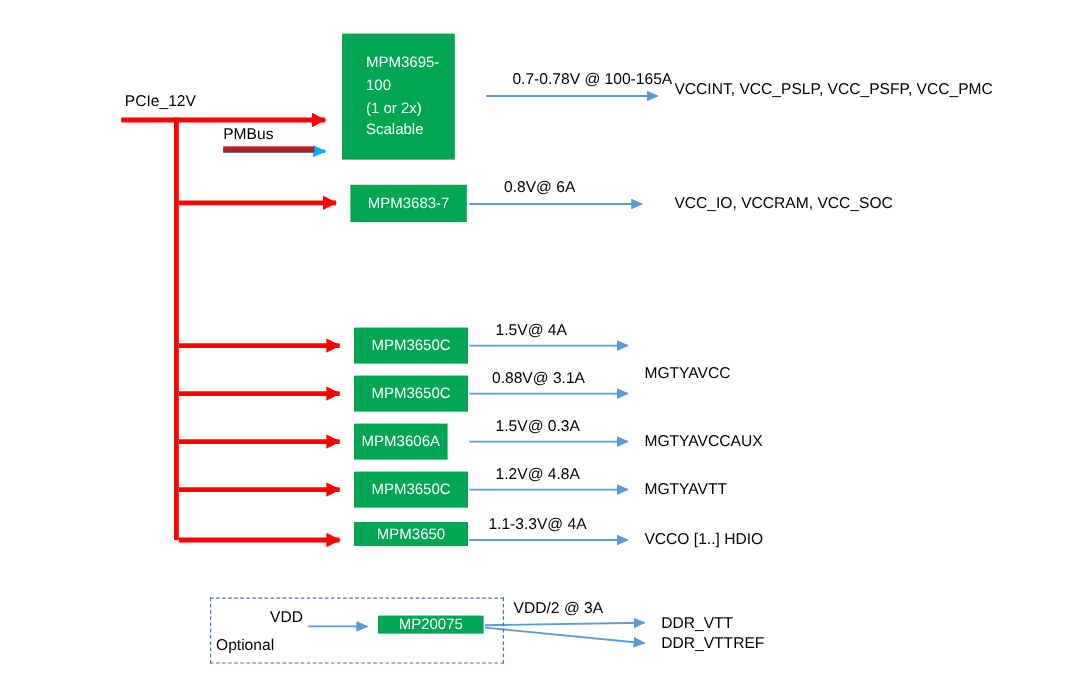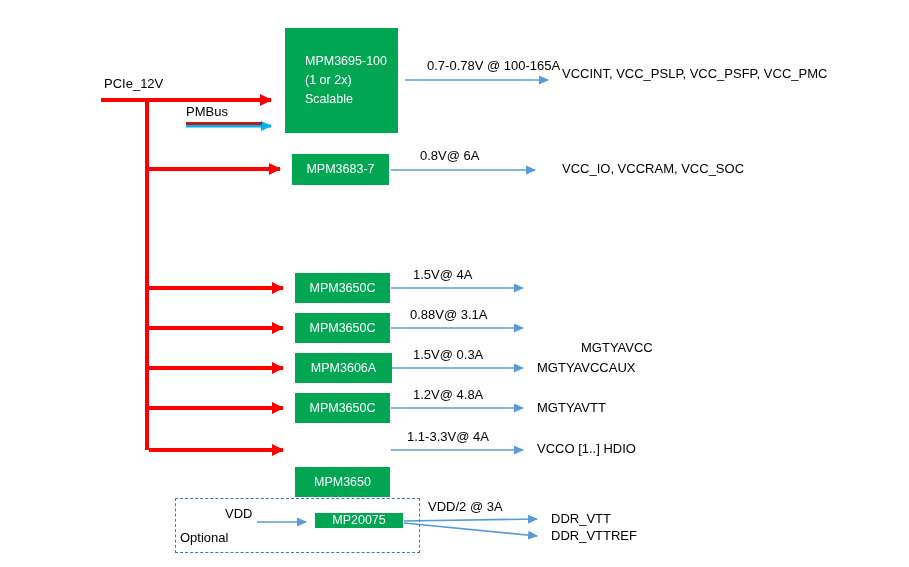--- a/index.html
+++ b/index.html
@@ -12,21 +12,21 @@
     position:absolute;background:#00A651;color:#ffffff;
     display:flex;align-items:center;justify-content:center;
     font-size:12.5px;line-height:1.5;text-align:center;
   }
   .module.main{
     justify-content:flex-start;text-align:left;padding-left:20px;box-sizing:border-box;
     white-space:pre-line;
   }
   .label{position:absolute;font-size:13px;line-height:15px;white-space:nowrap;}
   .rails{position:absolute;font-size:13px;line-height:15px;white-space:nowrap;}
-  .pmbus{border-bottom:3px solid #b91c1c;width:76px;padding-bottom:3px;}
+  .pmbus{border-bottom:5px solid #b91c1c;width:76px;padding-bottom:3px;}
   .optional-box{
     position:absolute;left:175px;top:498px;width:245px;height:55px;
     border:1px dashed #4472C4;box-sizing:border-box;
   }
 </style>
 </head>
 <body>
 
 <div class="canvas">
 
@@ -66,46 +66,46 @@
       <line x1="391" y1="450" x2="523" y2="450" marker-end="url(#m-blue)"></line>
       <line x1="257" y1="522" x2="306" y2="522" marker-end="url(#m-blue)"></line>
       <line x1="404" y1="521" x2="537" y2="519" marker-end="url(#m-blue)"></line>
       <line x1="404" y1="523" x2="537" y2="536" marker-end="url(#m-blue)"></line>
     </g>
   </svg>
 
   <div class="label" style="left:104px;top:76px;">PCIe_12V</div>
   <div class="label pmbus" style="left:186px;top:104px;">PMBus</div>
 
-  <div class="module main" style="left:285px;top:28px;width:113px;height:105px;">MPM3695-100
+  <div class="module main" style="left:285px;top:28px;width:94px;height:105px;">MPM3695-100
 (1 or 2x)
 Scalable</div>
   <div class="label" style="left:427px;top:58px;">0.7-0.78V @ 100-165A</div>
   <div class="rails" style="left:562px;top:66px;">VCCINT, VCC_PSLP, VCC_PSFP, VCC_PMC</div>
 
   <div class="module" style="left:292px;top:154px;width:97px;height:31px;">MPM3683-7</div>
   <div class="label" style="left:420px;top:148px;">0.8V@ 6A</div>
   <div class="rails" style="left:562px;top:161px;">VCC_IO, VCCRAM, VCC_SOC</div>
 
   <div class="module" style="left:295px;top:273px;width:95px;height:30px;">MPM3650C</div>
   <div class="label" style="left:413px;top:267px;">1.5V@ 4A</div>
 
   <div class="module" style="left:295px;top:313px;width:95px;height:30px;">MPM3650C</div>
   <div class="label" style="left:410px;top:307px;">0.88V@ 3.1A</div>
-  <div class="rails" style="left:537px;top:340px;margin-left:44px;">MGTYAVCC</div>
+  <div class="rails" style="left:537px;top:303px;">MGTYAVCC</div>
 
-  <div class="module" style="left:295px;top:353px;width:97px;height:30px;">MPM3606A</div>
+  <div class="module" style="left:295px;top:353px;width:78px;height:30px;">MPM3606A</div>
   <div class="label" style="left:413px;top:347px;">1.5V@ 0.3A</div>
   <div class="rails" style="left:537px;top:360px;">MGTYAVCCAUX</div>
 
   <div class="module" style="left:295px;top:393px;width:95px;height:30px;">MPM3650C</div>
   <div class="label" style="left:413px;top:387px;">1.2V@ 4.8A</div>
   <div class="rails" style="left:537px;top:400px;">MGTYAVTT</div>
 
-  <div class="module" style="left:295px;top:435px;width:95px;height:30px;margin-top:32px;">MPM3650</div>
+  <div class="module" style="left:295px;top:435px;width:95px;height:20px;">MPM3650</div>
   <div class="label" style="left:407px;top:429px;">1.1-3.3V@ 4A</div>
   <div class="rails" style="left:537px;top:441px;">VCCO [1..] HDIO</div>
 
   <div class="optional-box"></div>
   <div class="label" style="left:225px;top:506px;">VDD</div>
   <div class="module" style="left:315px;top:513px;width:88px;height:15px;">MP20075</div>
   <div class="label" style="left:180px;top:530px;">Optional</div>
   <div class="label" style="left:428px;top:499px;">VDD/2 @ 3A</div>
   <div class="rails" style="left:551px;top:511px;">DDR_VTT</div>
   <div class="rails" style="left:551px;top:528px;">DDR_VTTREF</div>

